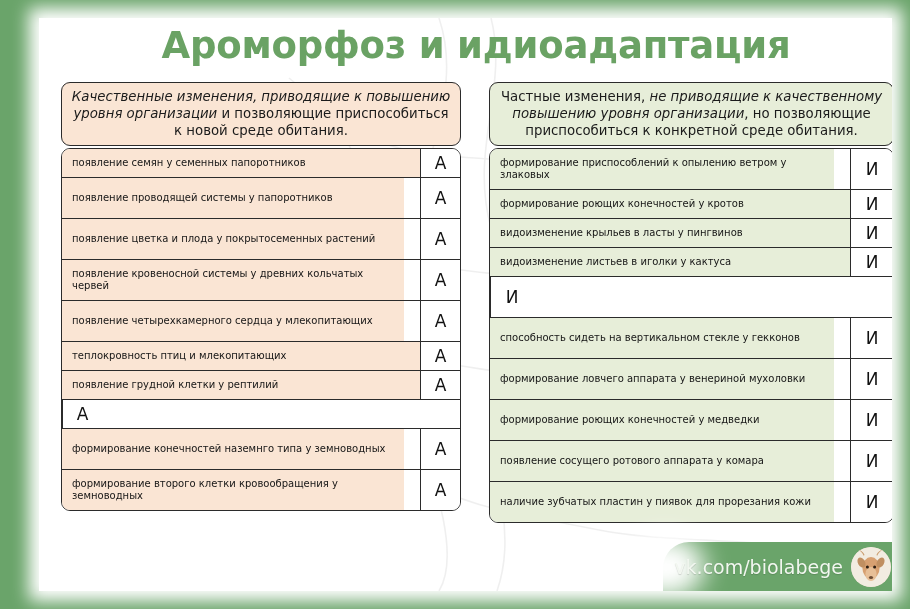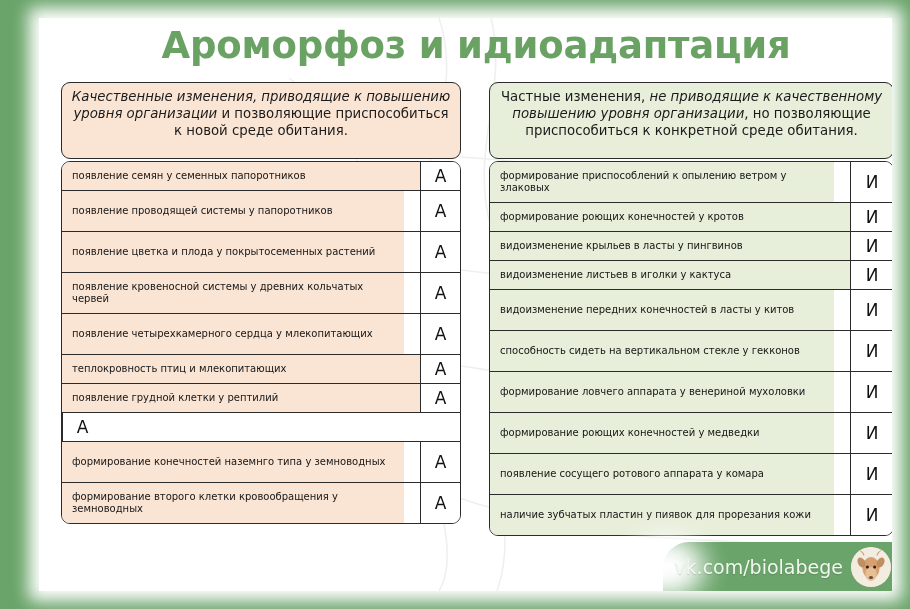--- a/index.html
+++ b/index.html
@@ -40,21 +40,21 @@
 
   
   .col{position:absolute;top:64px;}
   .col-left{left:22px;width:400px;}
   .col-right{left:450px;width:405px;}
 
   .hdr{
     box-sizing:border-box;
     border:1.6px solid #2b2b2b;
     border-radius:9px;
-    padding:6px 9px 19px 9px;
+    padding:6px 9px 6px 9px;
     text-align:center;
     font-size:13.3px;
     line-height:1.26;
     color:#1b1b1b;
   }
   .hdr-left{background:#fae5d4;}
   .hdr-right{background:#e7eed9;}
   .hdr i{font-style:italic;}
 
   .tbl{
@@ -205,21 +205,20 @@
           </div>
           <div class="row h1">
             <div class="cell-txt">видоизменение крыльев в ласты у пингвинов</div>
             <div class="cell-mark">И</div>
           </div>
           <div class="row h1">
             <div class="cell-txt">видоизменение листьев в иголки у кактуса</div>
             <div class="cell-mark">И</div>
           </div>
           <div class="row h2">
-            <div class="cell-txt">видоизменение передних конечностей в ласты у китов</div>
             <div class="cell-mark">И</div>
           </div>
           <div class="row h2">
             <div class="cell-txt">способность сидеть на вертикальном стекле у гекконов</div>
             <div class="cell-mark">И</div>
           </div>
           <div class="row h2">
             <div class="cell-txt">формирование ловчего аппарата у венериной мухоловки</div>
             <div class="cell-mark">И</div>
           </div>

